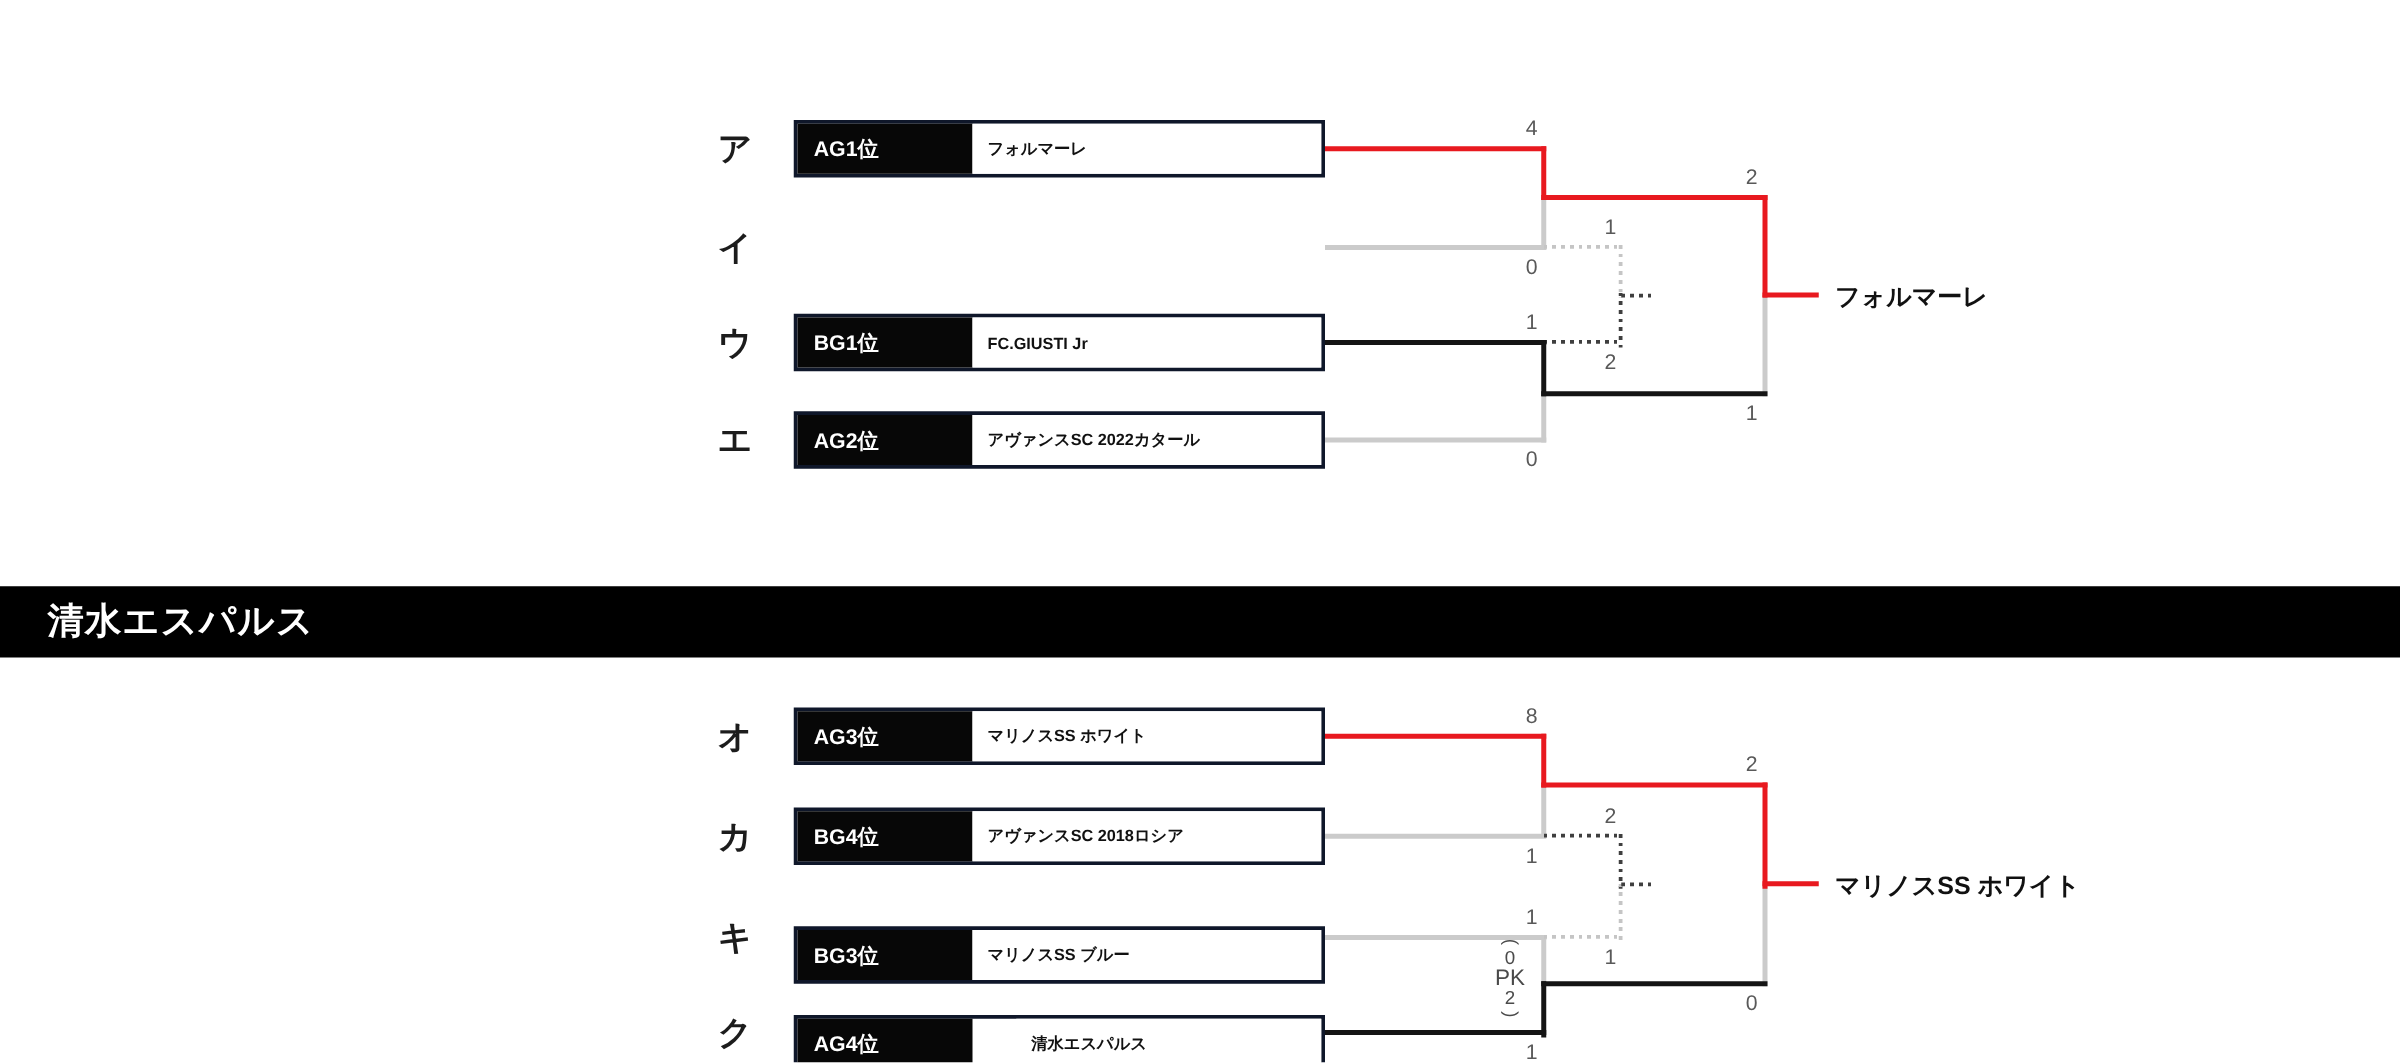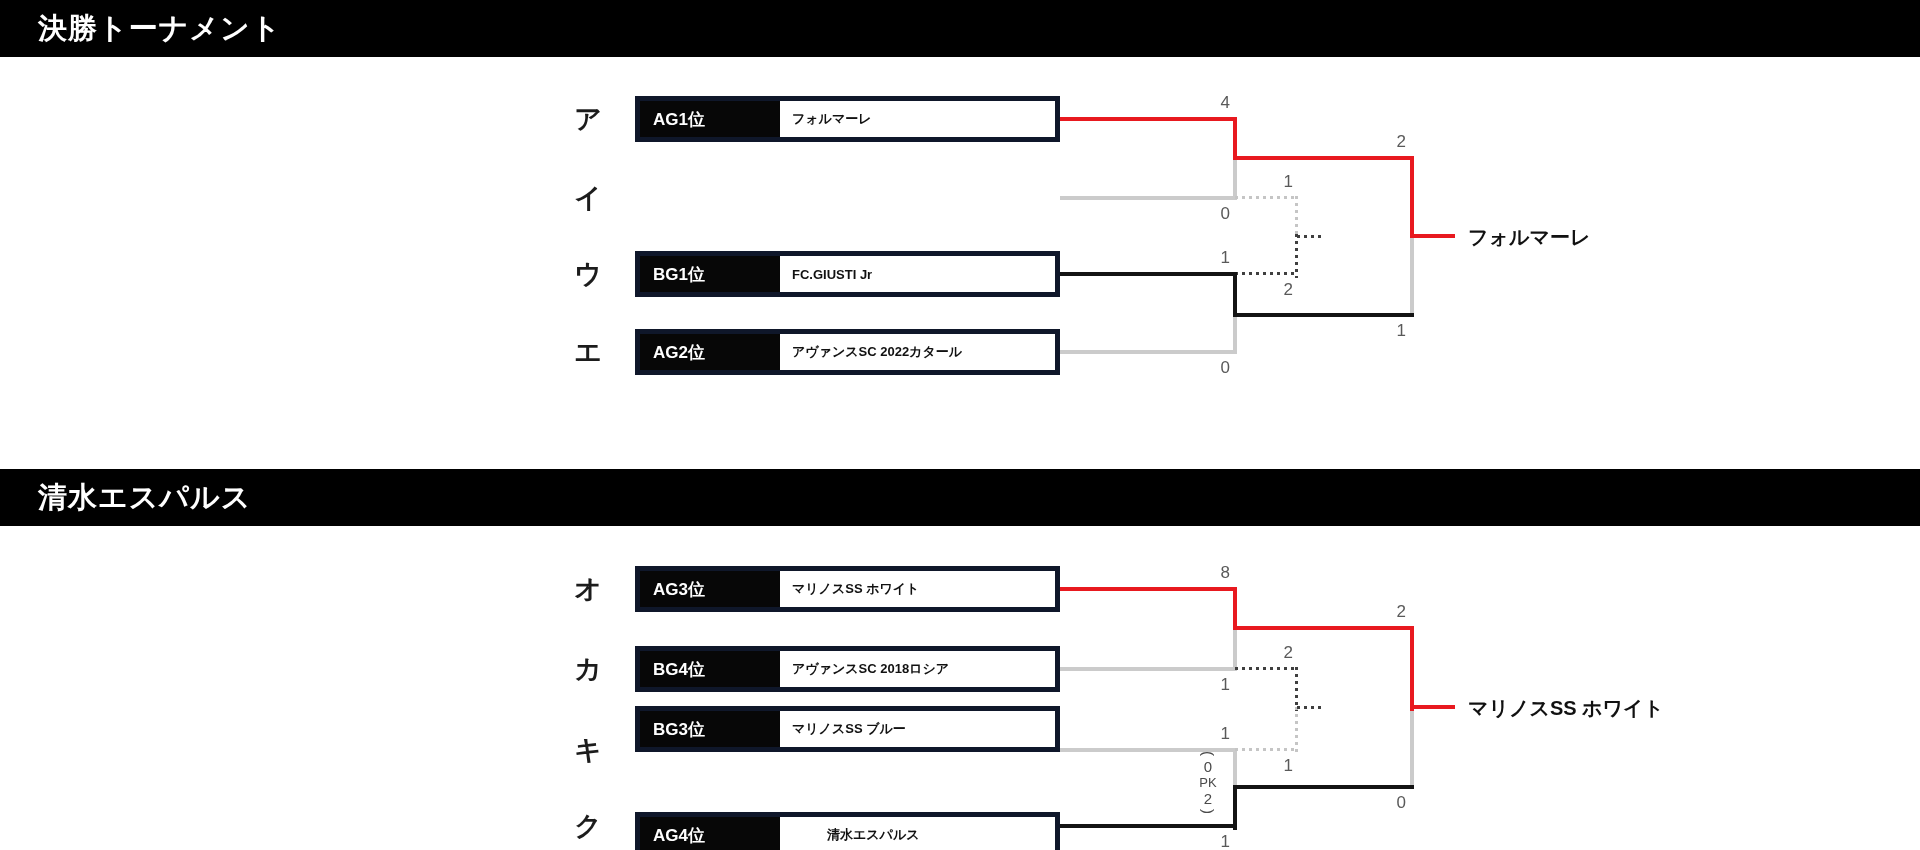--- a/index.html
+++ b/index.html
@@ -1,48 +1,45 @@
 <!DOCTYPE html>
 <html style="--red: #e8191f; --blk: #141414; --gry: #cbcbcb; --dotd: #3f3f3f; --dotl: #c5c5c5;"><head>
 <meta charset="utf-8">
 <style>
   html,body{margin:0;padding:0;background:#fff;}
   #stage{position:relative;width:1920px;height:850px;background:#fff;overflow:hidden;
          font-family:"Liberation Sans","DejaVu Sans",sans-serif;}
   .bar{position:absolute;left:0;width:1920px;height:57px;background:#000;}
   .bar .ttl{display:block;padding-left:38px;line-height:57px;font-size:29px;font-weight:bold;color:#fff;letter-spacing:1px;}
   .letter{position:absolute;width:56px;height:40px;text-align:center;font-size:27px;font-weight:bold;color:#1c1c1c;line-height:40px;}
-  .tbox{position:absolute;width:425px;height:46px;border:5px solid #0f172a;box-sizing:border-box;display:flex;background:#fff;}
+  .tbox{position:absolute;width:425px;height:46px;border:3px solid #0f172a;box-sizing:border-box;display:flex;background:#fff;}
   .tbox .seed{width:140px;background:#070707;color:#fff;font-size:17px;font-weight:bold;display:flex;align-items:center;padding-left:13px;box-sizing:border-box;}
   .tbox .name{flex:1;background:#fff;color:#111;font-size:13px;font-weight:bold;display:flex;align-items:center;padding-left:12px;white-space:nowrap;overflow:hidden;}
   .line{position:absolute;}
   .h{height:4px;} .v{width:4px;}
   .red{background:var(--red,#e8191f);}
   .blk{background:var(--blk,#141414);}
   .gry{background:var(--gry,#cbcbcb);}
   .doth{height:3px;} .dotv{width:3px;}
   .doth.dk{background:repeating-linear-gradient(90deg,var(--dotd,#3f3f3f) 0 3px,transparent 3px 7px);}
   .doth.lt{background:repeating-linear-gradient(90deg,var(--dotl,#c5c5c5) 0 3px,transparent 3px 7px);}
   .dotv.dk{background:repeating-linear-gradient(180deg,var(--dotd,#3f3f3f) 0 3px,transparent 3px 7px);}
   .dotv.lt{background:repeating-linear-gradient(180deg,var(--dotl,#c5c5c5) 0 3px,transparent 3px 7px);}
   .score{position:absolute;width:30px;font-size:17px;color:#595959;text-align:right;white-space:nowrap;}
   .champ{position:absolute;font-size:20px;font-weight:bold;color:#111;white-space:nowrap;}
   .pk{position:absolute;width:44px;display:flex;flex-direction:column;align-items:center;color:#4a4a4a;}
   .pk .num{font-size:15px;line-height:17px;}
-  .pk .lbl{font-size:13px;line-height:15px;}
+  .pk .lbl{font-size:18px;line-height:15px;}
   .pk .paren{font-size:15px;line-height:9px;transform:rotate(90deg);}
 </style>
 </head>
 <body>
 
 <div id="stage">
 
-  <div class="bar" style="top:0;">
-    <span class="ttl">決勝トーナメント</span>
-  </div>
 
   <div class="letter" style="left:560px;top:99px;">ア</div>
   <div class="tbox" style="left:635px;top:96px;">
     <div class="seed">AG1位</div>
     <div class="name">フォルマーレ</div>
   </div>
   <div class="letter" style="left:560px;top:178px;">イ</div>
   <div class="letter" style="left:560px;top:254px;">ウ</div>
   <div class="tbox" style="left:635px;top:251px;">
     <div class="seed">BG1位</div>
@@ -92,21 +89,21 @@
   <div class="tbox" style="left:635px;top:566px;">
     <div class="seed">AG3位</div>
     <div class="name">マリノスSS ホワイト</div>
   </div>
   <div class="letter" style="left:560px;top:649px;">カ</div>
   <div class="tbox" style="left:635px;top:646px;">
     <div class="seed">BG4位</div>
     <div class="name">アヴァンスSC 2018ロシア</div>
   </div>
   <div class="letter" style="left:560px;top:730px;">キ</div>
-  <div class="tbox" style="left:635px;top:706px;">
+  <div class="tbox" style="left:635px;top:741px;">
     <div class="seed">BG3位</div>
     <div class="name">マリノスSS ブルー</div>
   </div>
   <div class="letter" style="left:560px;top:806px;">ク</div>
   <div class="tbox" style="left:635px;top:812px;gap:35px;">
     <div class="seed">AG4位</div>
     <div class="name">清水エスパルス</div>
   </div>
 
   <div class="line h gry" style="left:1060px;top:667px;width:177px;"></div>

